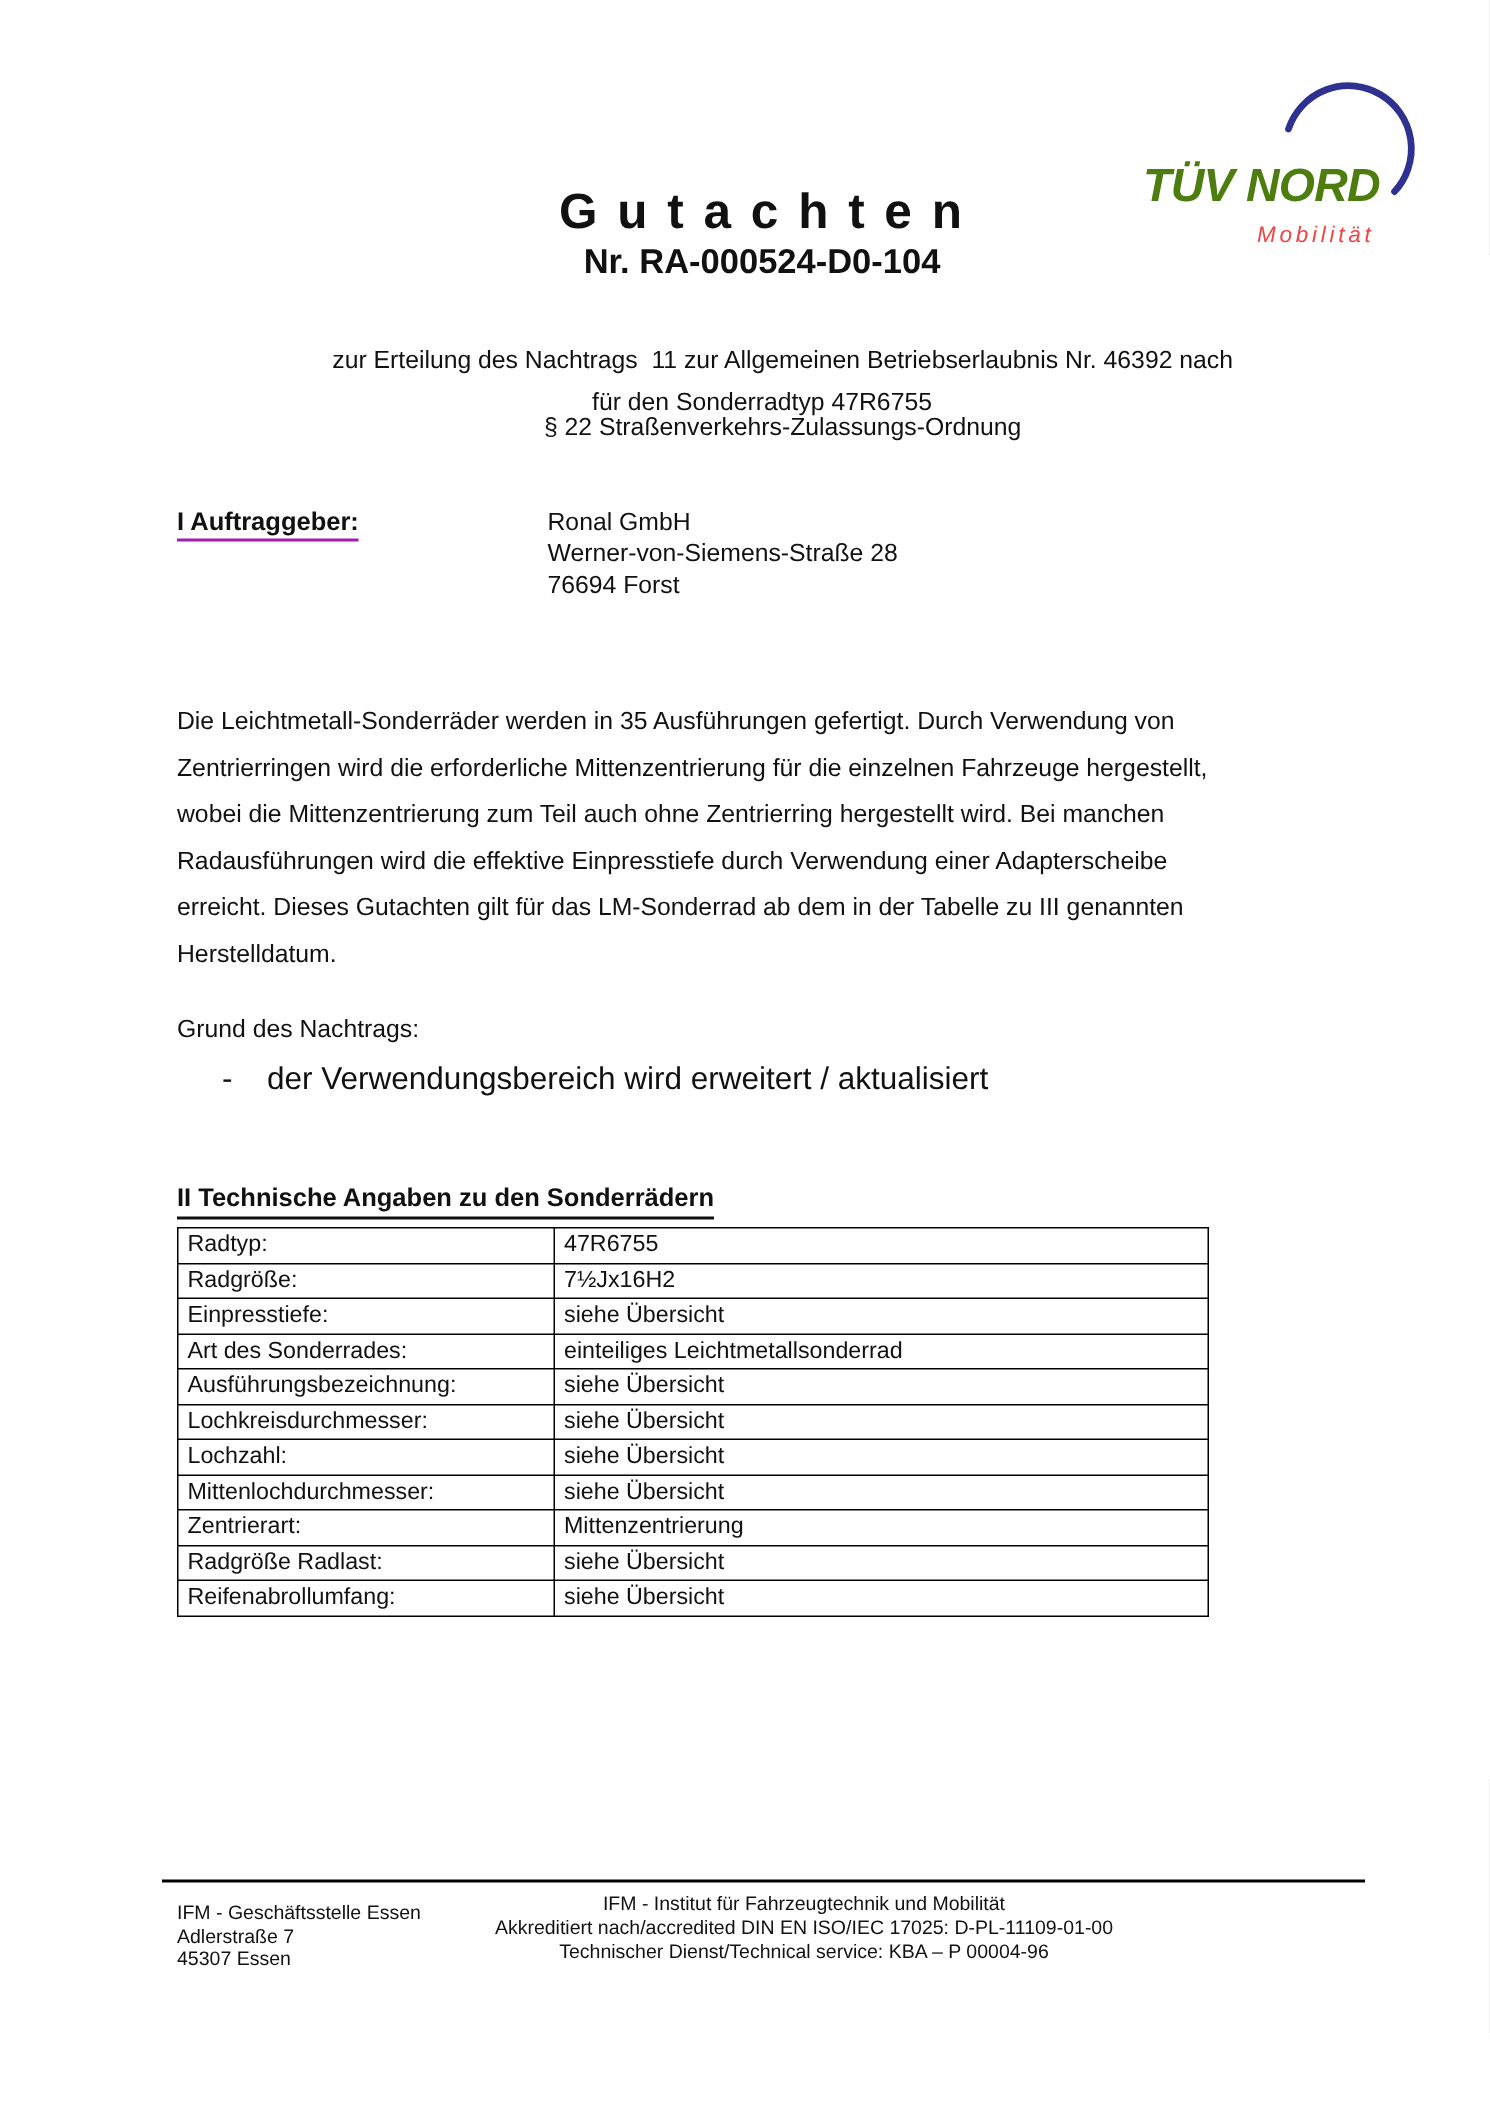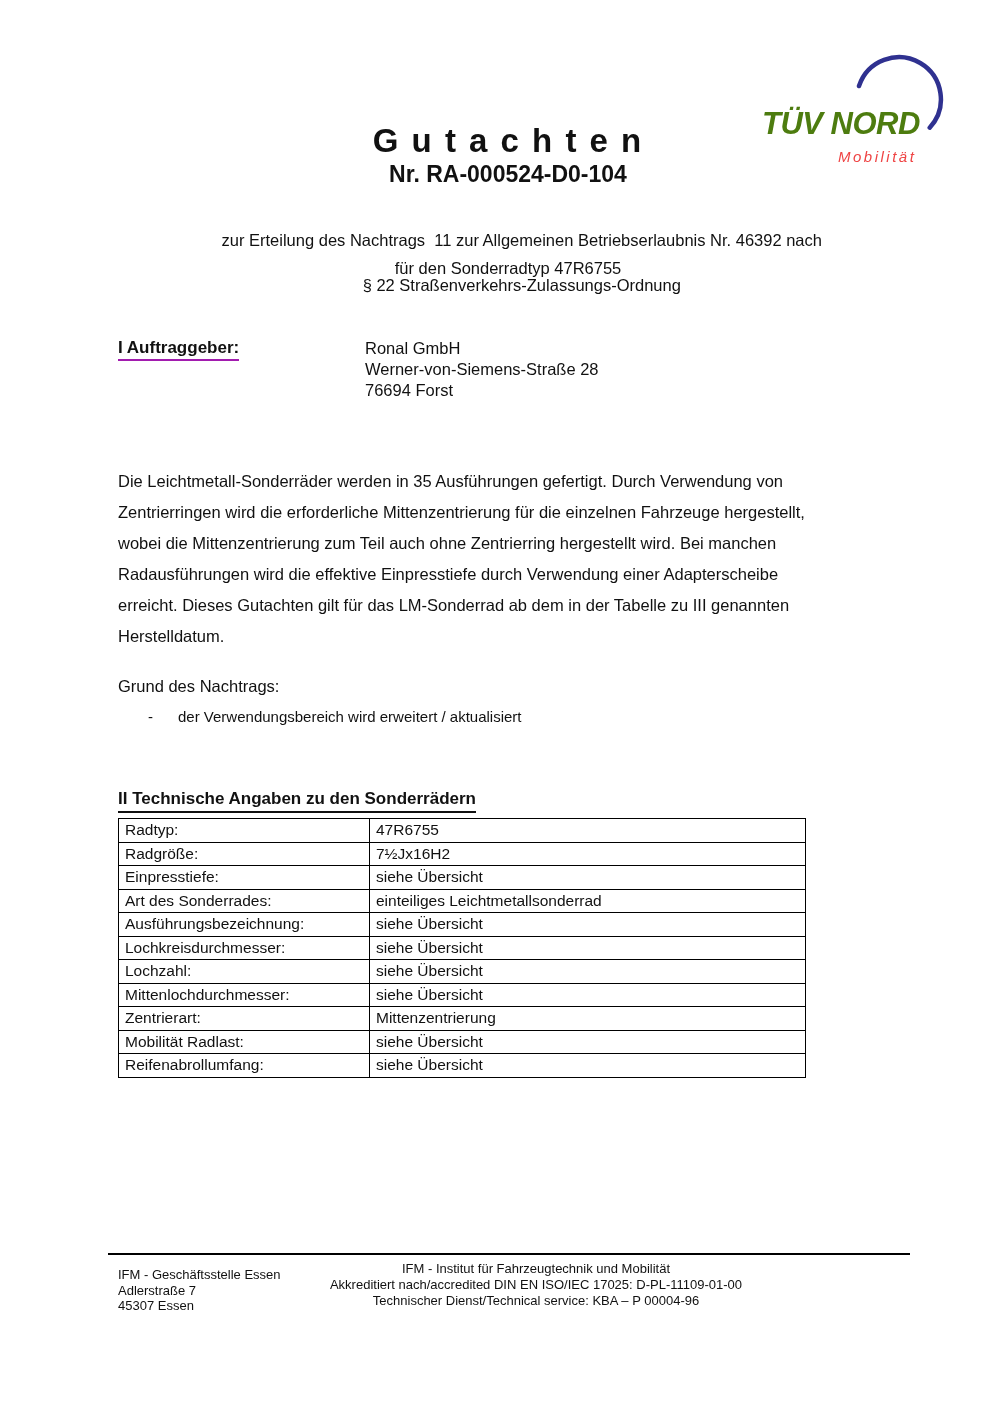--- a/index.html
+++ b/index.html
@@ -23,21 +23,21 @@
   .logo-arc{position:absolute;left:105px;top:13px;}
   .logo-brand{position:absolute;left:22px;top:66px;font-size:31px;font-weight:bold;font-style:italic;letter-spacing:-0.5px;white-space:nowrap;}
   .logo-division{position:absolute;left:98px;top:108px;font-size:15px;font-style:italic;letter-spacing:2.5px;color:#ef4444;white-space:nowrap;}
   
   .client-label{position:absolute;left:118px;top:338px;font-size:17px;font-weight:bold;border-bottom:2px solid #a21caf;padding-bottom:1px;}
   .client-address{position:absolute;left:365px;top:338px;font-size:16.5px;line-height:21px;}
   
   .main-paragraph{position:absolute;left:118px;top:466px;width:800px;}
   .pline{font-size:16.5px;line-height:31px;white-space:pre;}
   .reason-label{position:absolute;left:118px;top:677px;font-size:16.5px;}
-  .reason-item{position:absolute;left:148px;top:708px;font-size:15px;}
+  .reason-item{position:absolute;left:148px;top:708px;font-size:21px;}
   .reason-item .dash{display:inline-block;width:30px;}
   
   .tech-heading{position:absolute;left:118px;top:789px;font-size:17px;font-weight:bold;border-bottom:2.5px solid #111;padding-bottom:2px;text-align:right;}
   .tech-table{position:absolute;left:118px;top:818px;width:688px;border-collapse:collapse;table-layout:fixed;}
   .tech-table td{border:1.5px solid #000;height:22.5px;font-size:15.5px;line-height:16px;padding:0 0 0 6px;vertical-align:middle;overflow:hidden;white-space:nowrap;}
   .tech-table .c1{width:244px;}
   
   .footer-rule{position:absolute;left:108px;top:1253px;width:802px;height:2px;background:#000;}
   .footer-office{position:absolute;left:118px;top:1267px;font-size:13px;line-height:15.5px;}
   .footer-lab{position:absolute;left:318px;top:1261px;width:436px;text-align:center;font-size:13px;line-height:15.8px;}
@@ -121,21 +121,21 @@
         </tr>
         <tr>
           <td class="c1">Mittenlochdurchmesser:</td>
           <td class="c2">siehe Übersicht</td>
         </tr>
         <tr>
           <td class="c1">Zentrierart:</td>
           <td class="c2">Mittenzentrierung</td>
         </tr>
         <tr>
-          <td class="c1">Mobilität Radlast:</td>
+          <td class="c1">Radgröße Radlast:</td>
           <td class="c2">siehe Übersicht</td>
         </tr>
         <tr>
           <td class="c1">Reifenabrollumfang:</td>
           <td class="c2">siehe Übersicht</td>
         </tr>
       </tbody>
   </table>
 
   <div class="footer-rule"></div>

